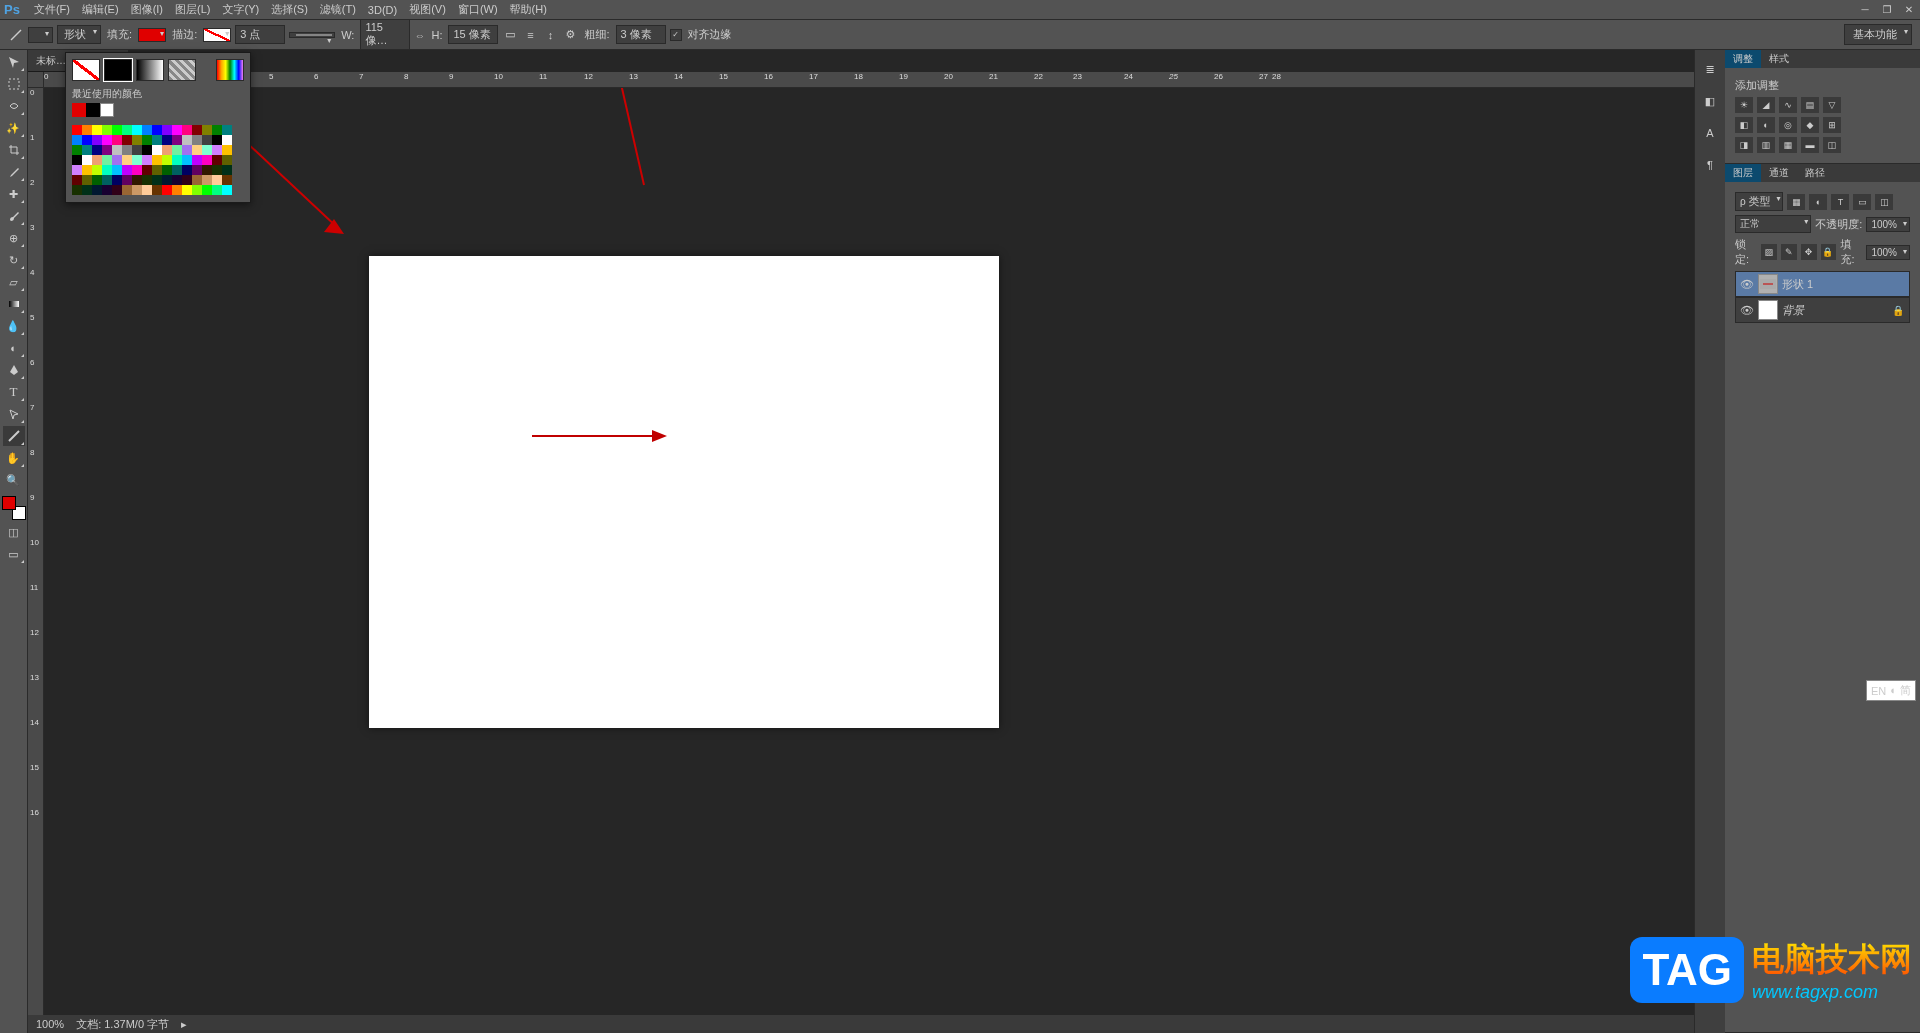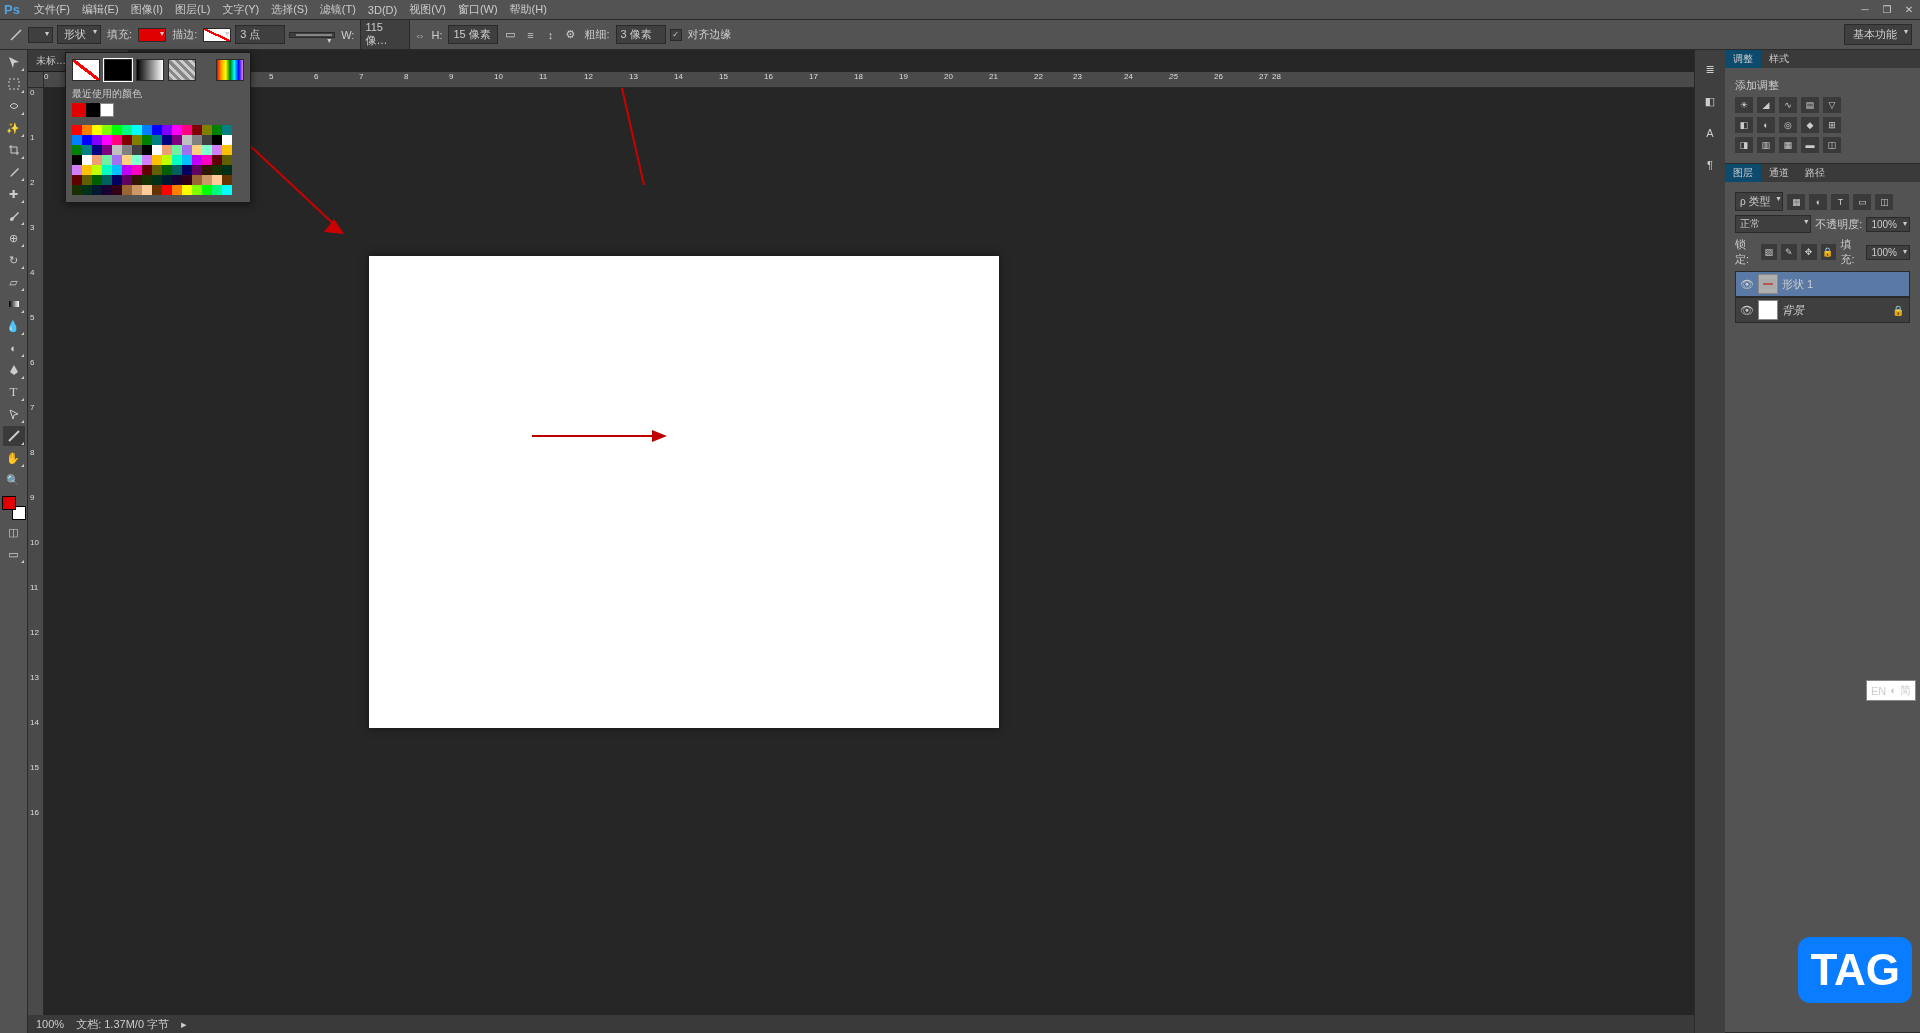--- a/index.html
+++ b/index.html
@@ -414,13 +414,17 @@
   <span>▸</span>
 </div>
 
 <div class="ime">
   <span>EN</span>
     <span>◐ 简</span>
 </div>
 
 <div class="watermark">
   <div class="tag-box">TAG</div>
+  <div class="wm-text">
+    <div class="wm-cn">电脑技术网</div>
+    <div class="wm-url">www.tagxp.com</div>
+  </div>
 </div>
 
 </body></html>

